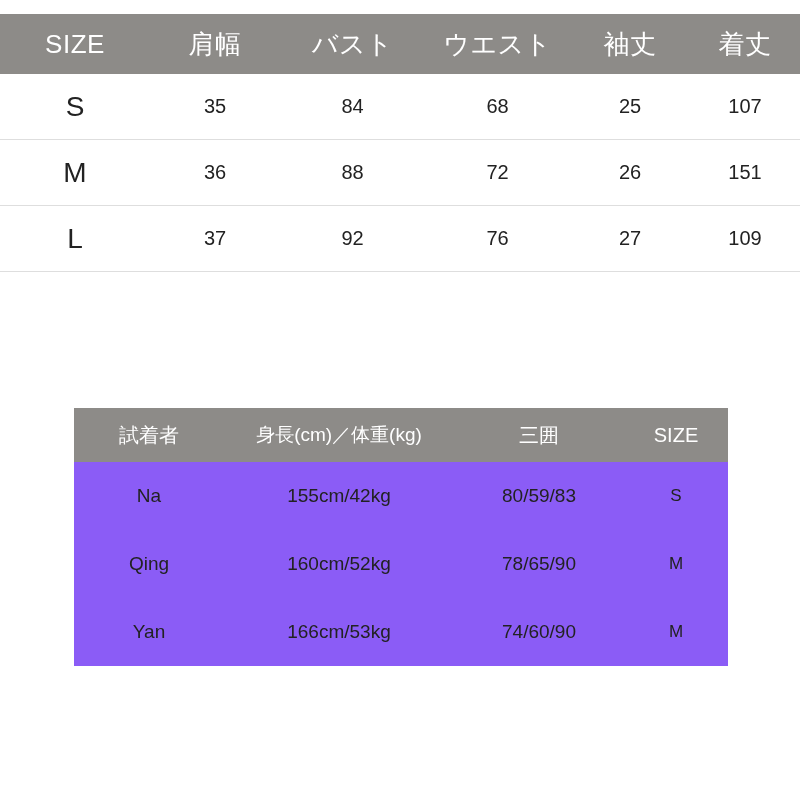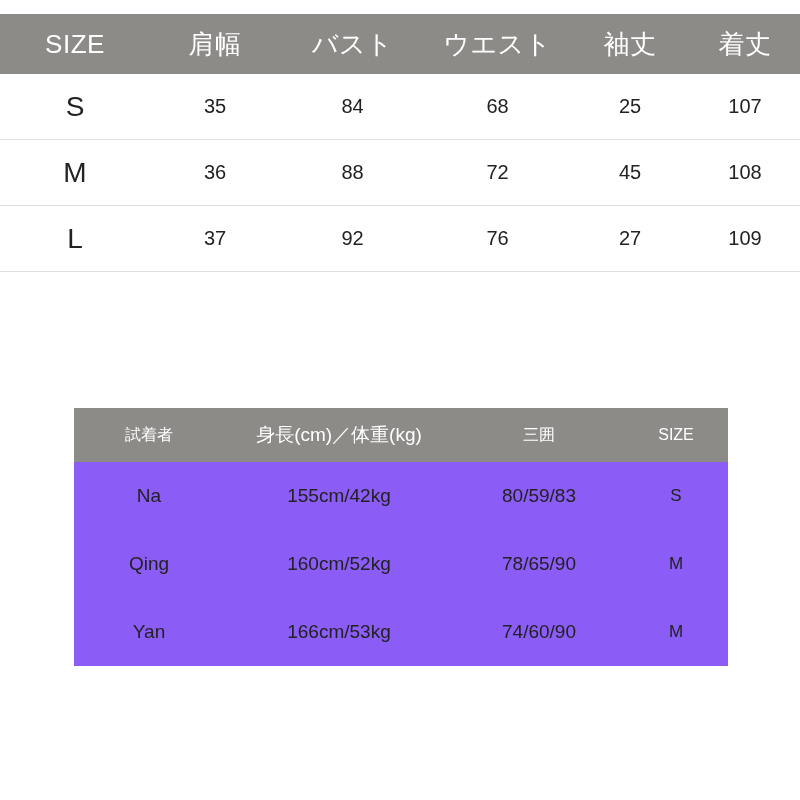--- a/index.html
+++ b/index.html
@@ -72,21 +72,21 @@
     left: 74px;
     width: 654px;
     border-collapse: collapse;
     table-layout: fixed;
   }
   .model-table thead tr {
     background: #8d8b88;
   }
   .model-table thead th {
     height: 52px;
-    font-size: 16px;
+    font-size: 20px;
     font-weight: normal;
     color: #ffffff;
     text-align: center;
     vertical-align: middle;
   }
   .model-table thead th.th-hw {
     font-size: 19px;
     margin-top: 16px;
   }
   .model-table tbody td {
@@ -136,22 +136,22 @@
         <td>84</td>
         <td>68</td>
         <td>25</td>
         <td>107</td>
       </tr>
       <tr>
         <td class="cell-size">M</td>
         <td>36</td>
         <td>88</td>
         <td>72</td>
-        <td>45</td>
-        <td>108</td>
+        <td>26</td>
+        <td>151</td>
       </tr>
       <tr>
         <td class="cell-size">L</td>
         <td>37</td>
         <td>92</td>
         <td>76</td>
         <td>27</td>
         <td>109</td>
       </tr>
     </tbody>

